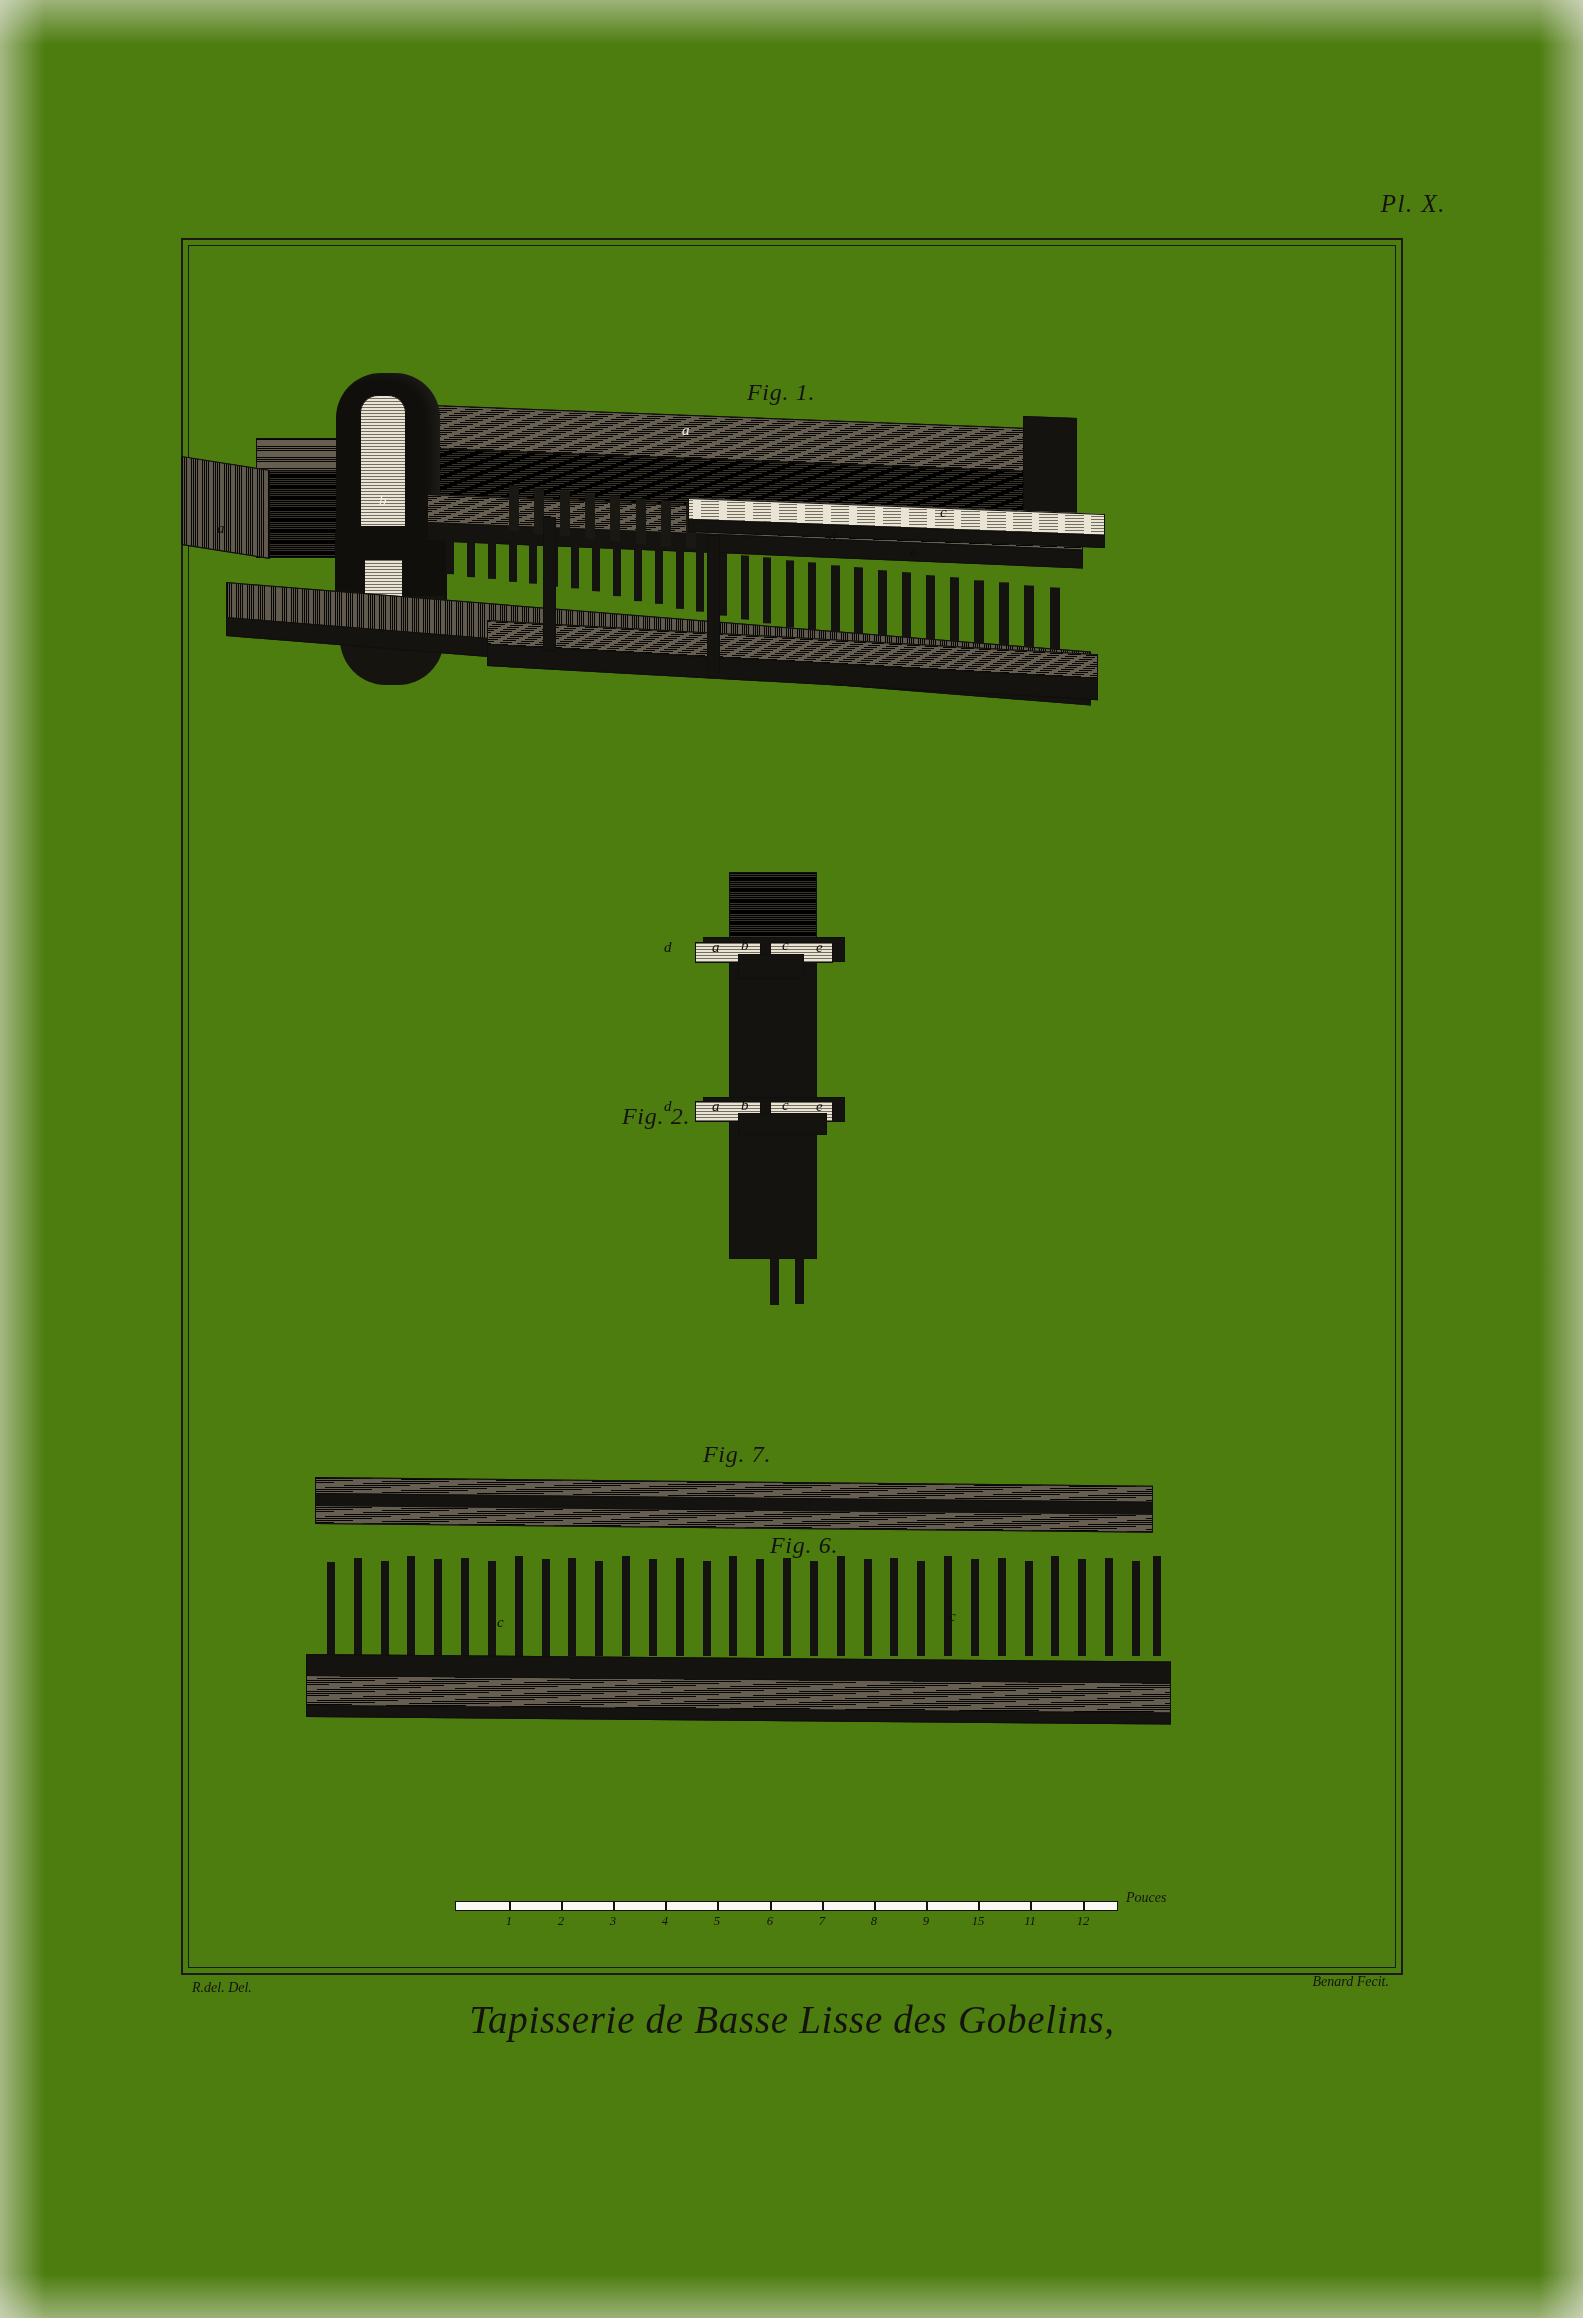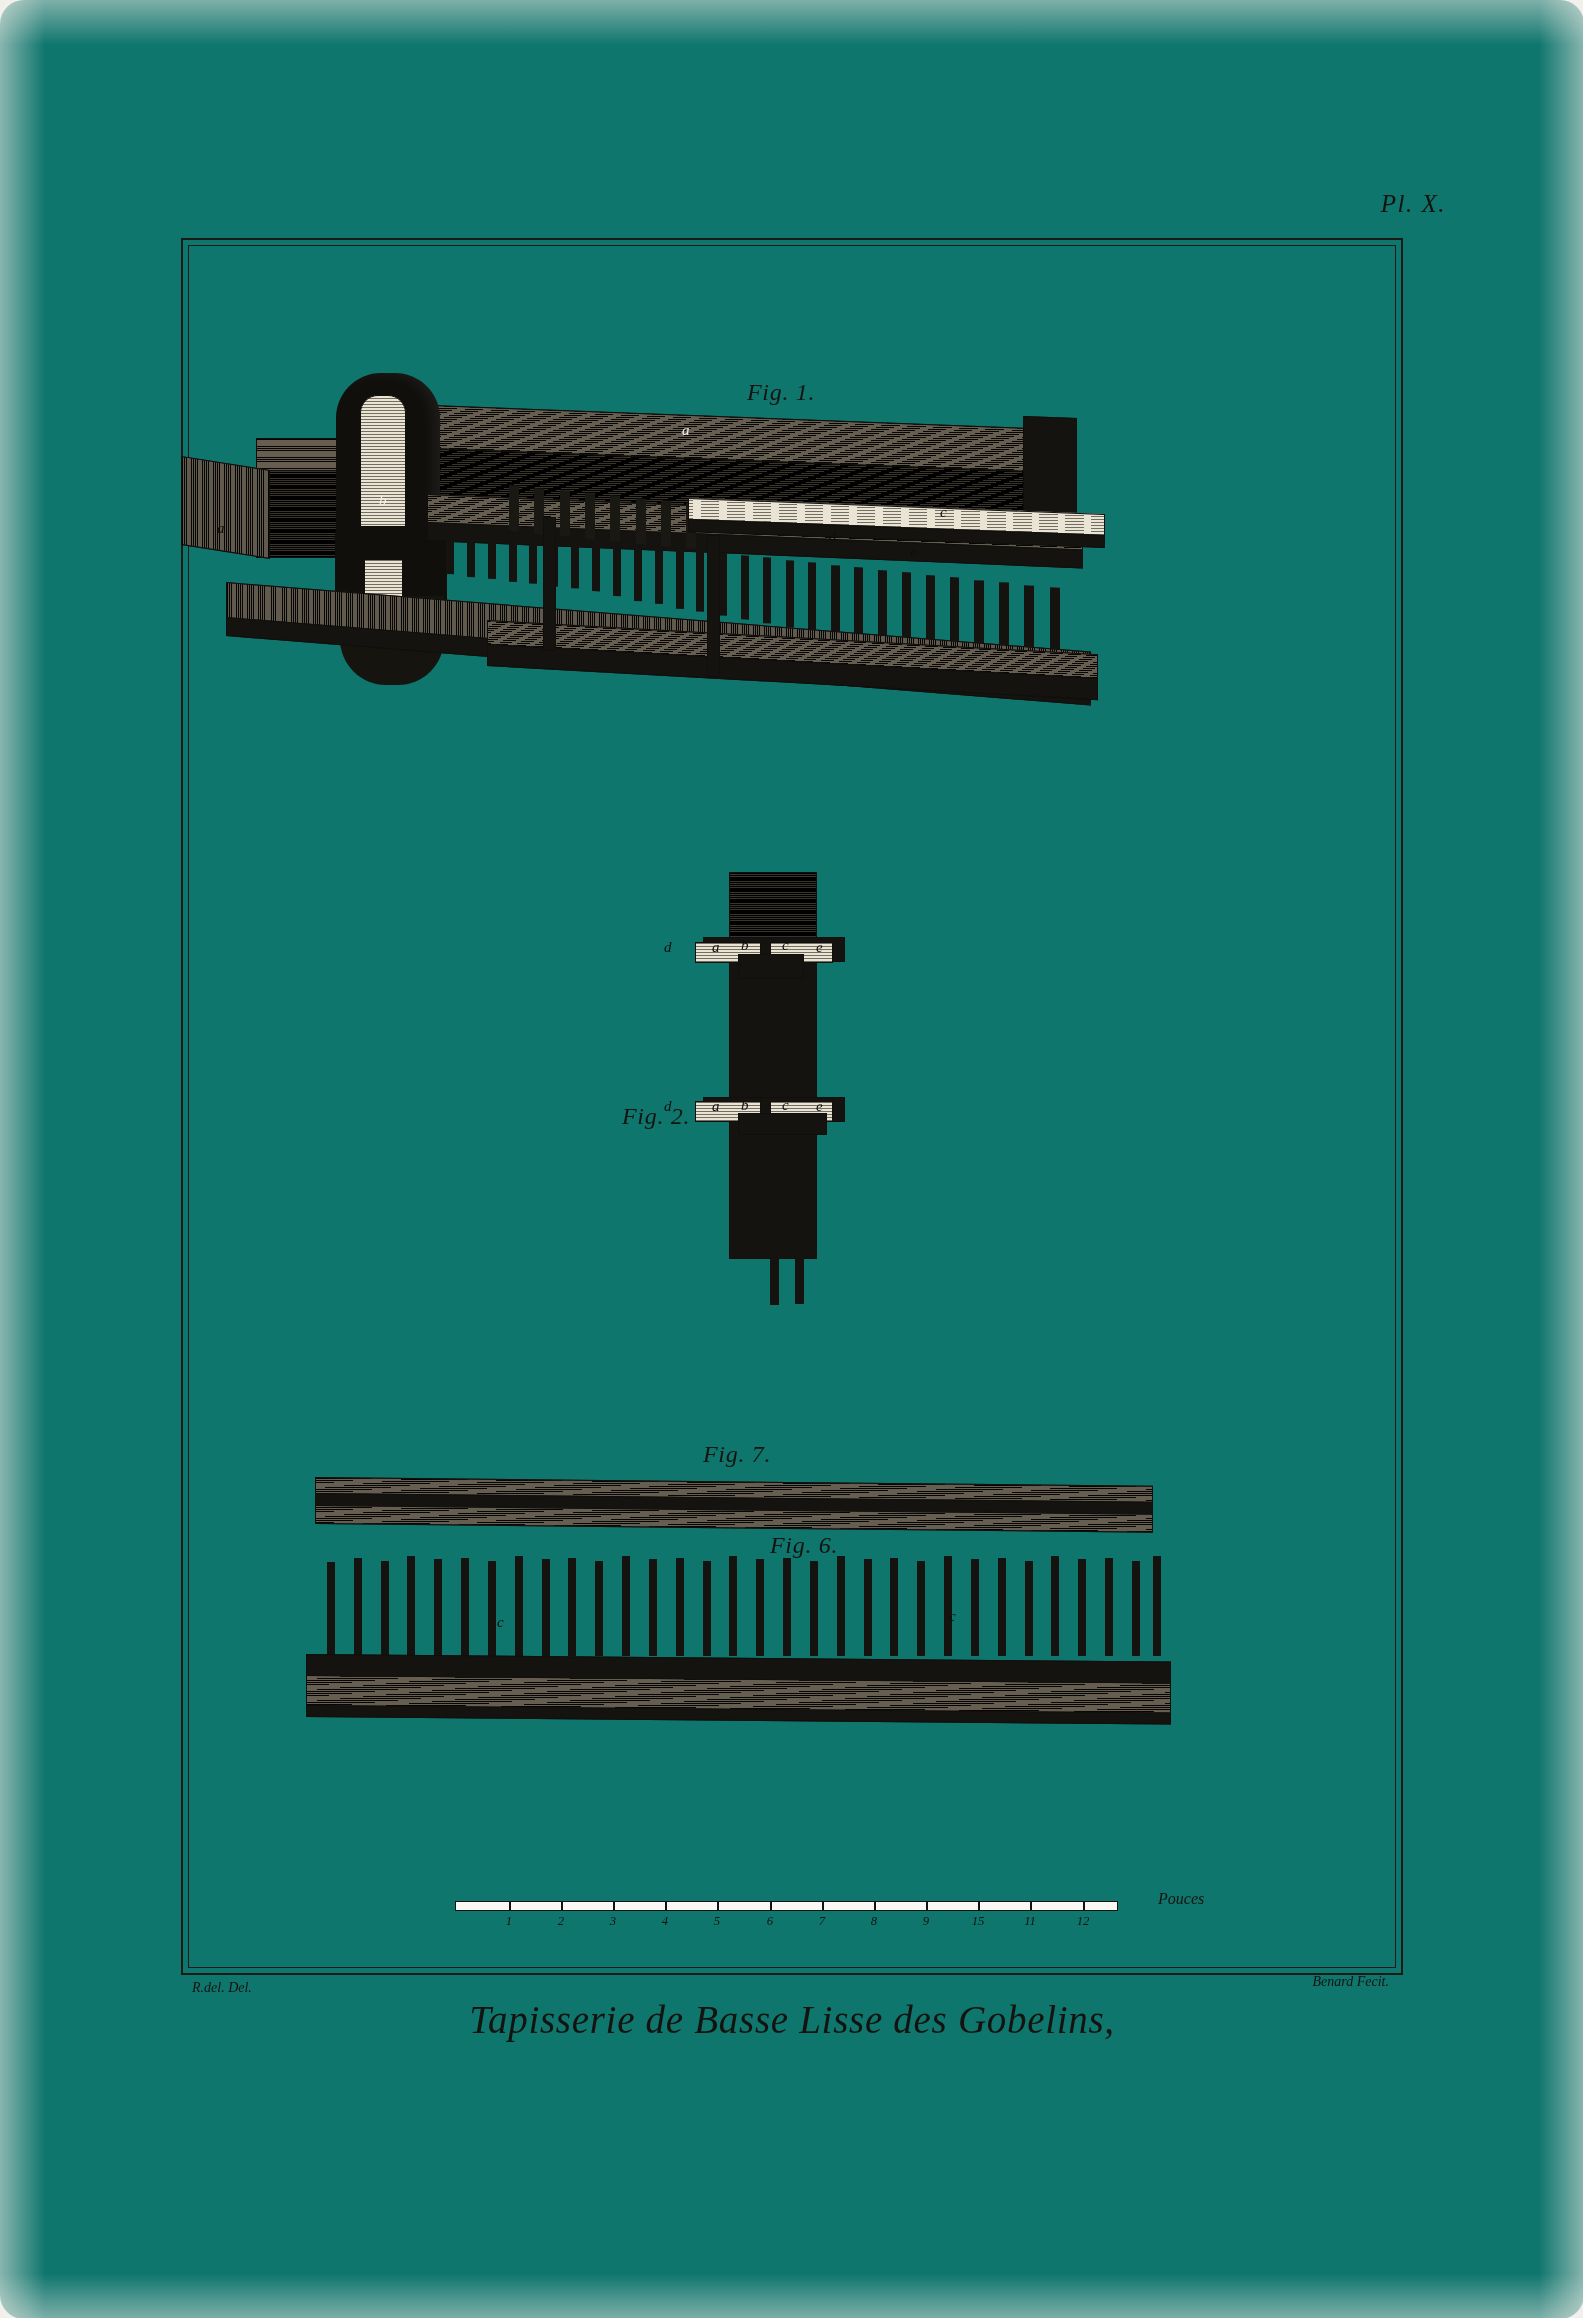--- a/index.html
+++ b/index.html
@@ -13,22 +13,21 @@
     position: relative;
     font-family: "Liberation Serif", serif;
     color: #1a1a1a;
     overflow: hidden;
   }
 
   
   #plate-page {
     position: absolute;
     inset: 0;
-    background: #0f766e;
-    border-radius: 24px;
+    background: #4d7c0f;
   }
 
   
   #paper-edge {
     position: absolute;
     inset: 0;
     background:
       linear-gradient(to right, rgba(236,234,228,0.55) 0px, rgba(255,255,255,0) 45px),
       linear-gradient(to left, rgba(236,234,228,0.55) 0px, rgba(255,255,255,0) 45px),
       linear-gradient(to bottom, rgba(236,234,228,0.5) 0px, rgba(255,255,255,0) 45px),
@@ -182,24 +181,23 @@
     font-size: 12.7px;
     color: #15130f;
     transform: translateX(-50%);
   }
   #scale-unit {
     position: absolute;
     left: 671px;
     top: -3px;
     font-family: "Liberation Serif", serif;
     font-style: italic;
-    font-size: 16px;
+    font-size: 14px;
     color: #15130f;
     white-space: nowrap;
-    margin-left: 32px;
   }
 
   
   #credit-left {
     position: absolute;
     left: 192px;
     top: 1980px;
     font-family: "Liberation Serif", serif;
     font-style: italic;
     font-size: 14px;

